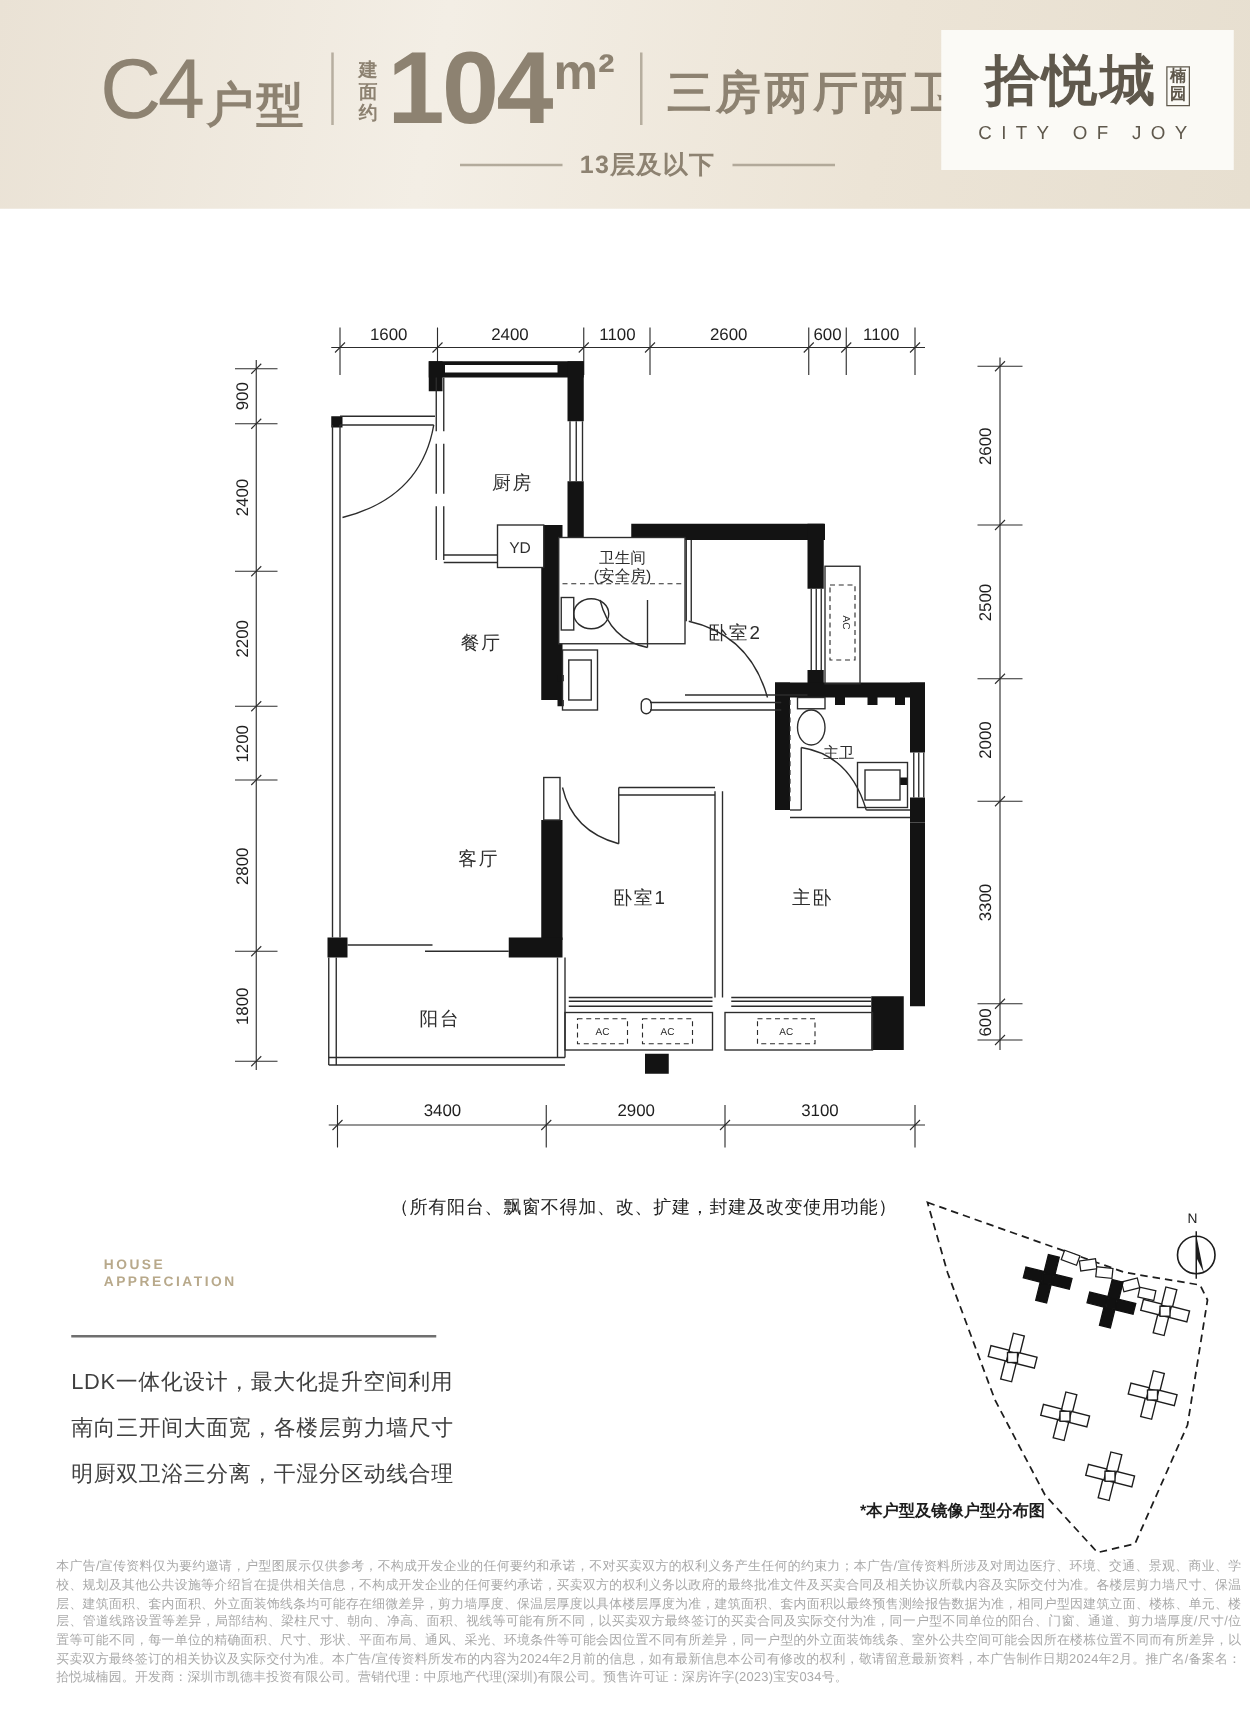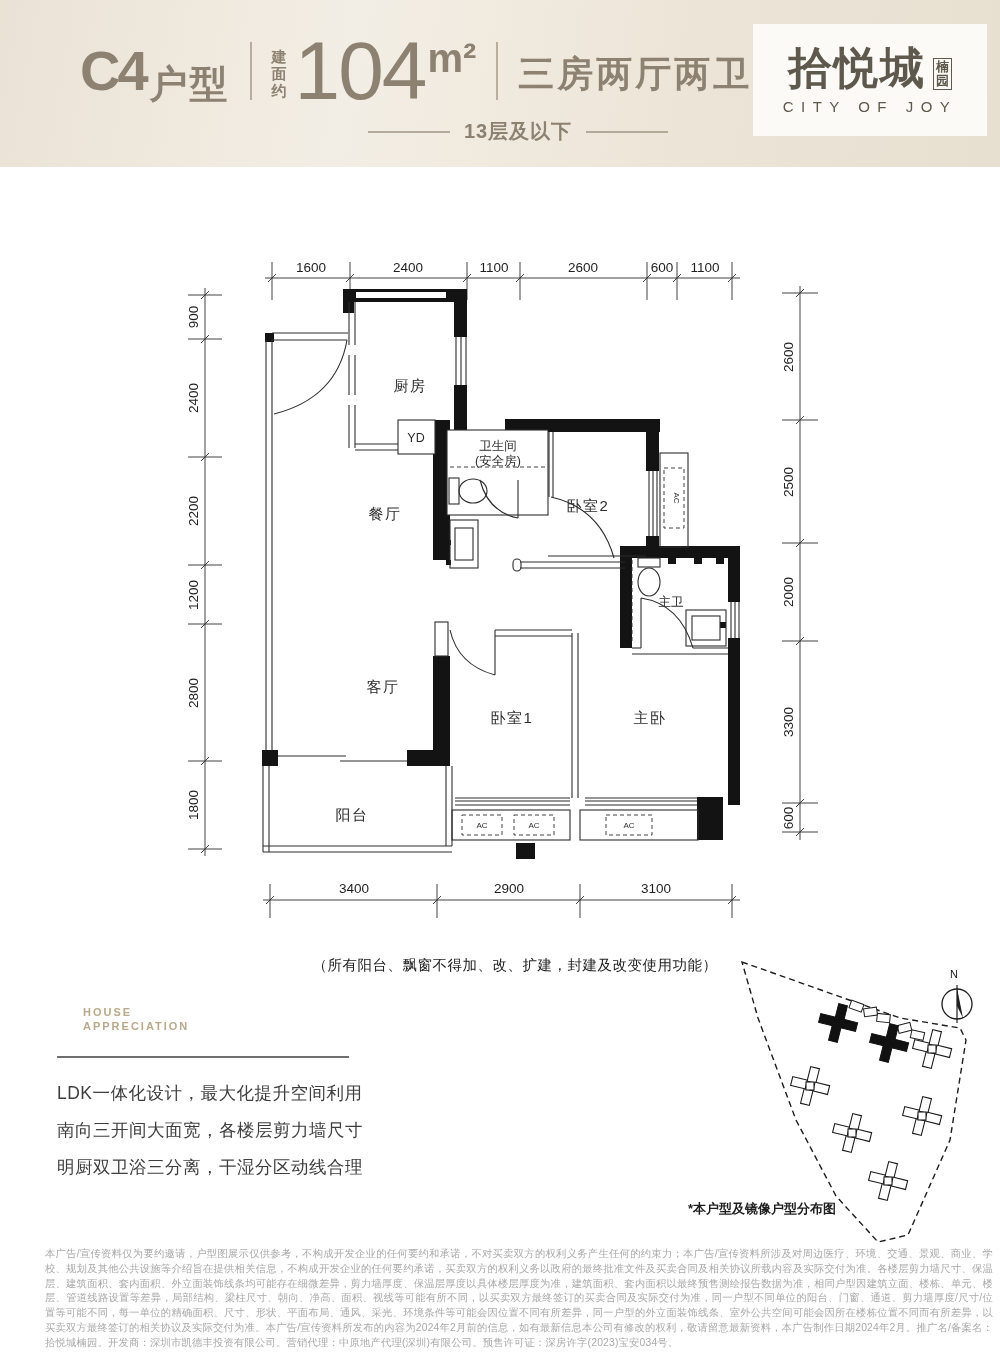--- a/index.html
+++ b/index.html
@@ -2,52 +2,52 @@
 <html><head>
 <meta charset="utf-8">
 <style>
   html,body{margin:0;padding:0;}
   body{width:1000px;height:1371px;position:relative;background:#ffffff;
        font-family:"Liberation Sans","DejaVu Sans",sans-serif;overflow:hidden;}
   
   .hdr{position:absolute;left:0;top:0;width:1000px;height:167px;
        background:linear-gradient(100deg,#eae2d5 0%,#f3eee5 35%,#ece4d6 70%,#e7dfd0 100%);}
   .hdr-row{position:absolute;left:80px;top:30px;display:flex;align-items:center;color:#8d8271;}
-  .c4{font-size:56px;font-weight:bold;letter-spacing:-3px;line-height:1;}
+  .c4{font-size:68px;font-weight:normal;letter-spacing:-3px;line-height:1;}
   .c4-suffix{font-size:38px;font-weight:bold;margin-left:4px;margin-top:26px;letter-spacing:2px;}
   .vdiv{width:2px;height:58px;background:#a39a8a;margin:0 20px;opacity:.75;}
   .area-prefix{display:flex;flex-direction:column;margin-right:8px;margin-top:4px;}
   .area-prefix span{font-size:15px;font-weight:bold;line-height:17px;}
-  .area-val{font-size:82px;font-weight:normal;letter-spacing:-2px;line-height:1;}
+  .area-val{font-size:82px;font-weight:bold;letter-spacing:-2px;line-height:1;}
   .area-unit{font-size:40px;font-weight:bold;margin-top:-26px;margin-left:2px;}
   .rooms{font-size:36px;font-weight:bold;letter-spacing:3px;margin-top:6px;}
   .floors{position:absolute;left:368px;top:118px;width:300px;display:flex;align-items:center;gap:14px;color:#8d8271;}
   .floors .ln{flex:1;height:2px;background:#a39a8a;opacity:.8;}
   .floors .tx{font-size:20px;font-weight:bold;letter-spacing:1px;white-space:nowrap;}
   .logo{position:absolute;right:13px;top:24px;width:234px;height:112px;background:#fbfaf6;
         display:flex;flex-direction:column;align-items:center;justify-content:center;color:#5f584c;}
-  .logo-row{display:flex;align-items:flex-end;}
+  .logo-row{display:flex;align-items:center;font-family:Liberation Mono, monospace;}
   .logo-cn{font-size:44px;font-weight:bold;letter-spacing:2px;line-height:1;}
   .logo-sub{margin-left:7px;margin-top:2px;border:1.5px solid #5f584c;padding:1px 2px;
             display:flex;flex-direction:column;}
   .logo-sub span{font-size:13px;font-weight:bold;line-height:14px;}
   .logo-en{font-size:15px;letter-spacing:7.5px;margin-top:8px;font-weight:500;}
   
   svg text{font-family:"Liberation Sans","DejaVu Sans",sans-serif;}
   .dimtext{font-size:13.5px;fill:#1f1f1f;}
   .roomlabel{font-size:15px;fill:#2d2d2d;letter-spacing:1.5px;}
   .smlabel{font-size:12.5px;fill:#2d2d2d;}
   .aclabel{font-size:8px;fill:#2d2d2d;}
   .notetext{font-size:14.5px;fill:#222;letter-spacing:.5px;}
   .caption{font-size:13px;fill:#1d1d1d;font-weight:bold;}
   
   .appre{position:absolute;left:57px;top:1005px;width:330px;color:#b8a98b;}
   .appre-head{display:flex;align-items:flex-end;}
   .appre-title{font-size:37px;letter-spacing:3px;font-weight:500;}
-  .appre-sub{margin-left:26px;margin-bottom:8px;font-size:11px;letter-spacing:2px;line-height:14px;font-weight:bold;}
+  .appre-sub{margin-left:26px;margin-bottom:20px;font-size:11px;letter-spacing:2px;line-height:14px;font-weight:bold;}
   .appre-rule{width:292px;height:2px;background:#6f6f6f;margin-top:15px;}
   .appre-points{margin-top:17px;}
   .appre-points div{font-size:17.5px;color:#3e3e3e;line-height:37px;letter-spacing:.5px;font-weight:500;white-space:nowrap;}
   
   .disc{position:absolute;left:27px;top:1247px;width:948px;font-size:10.3px;line-height:14.8px;
         color:#a9a9a9;text-align:justify;letter-spacing:.2px;margin-left:18px;}
 </style>
 </head>
 <body>
 

